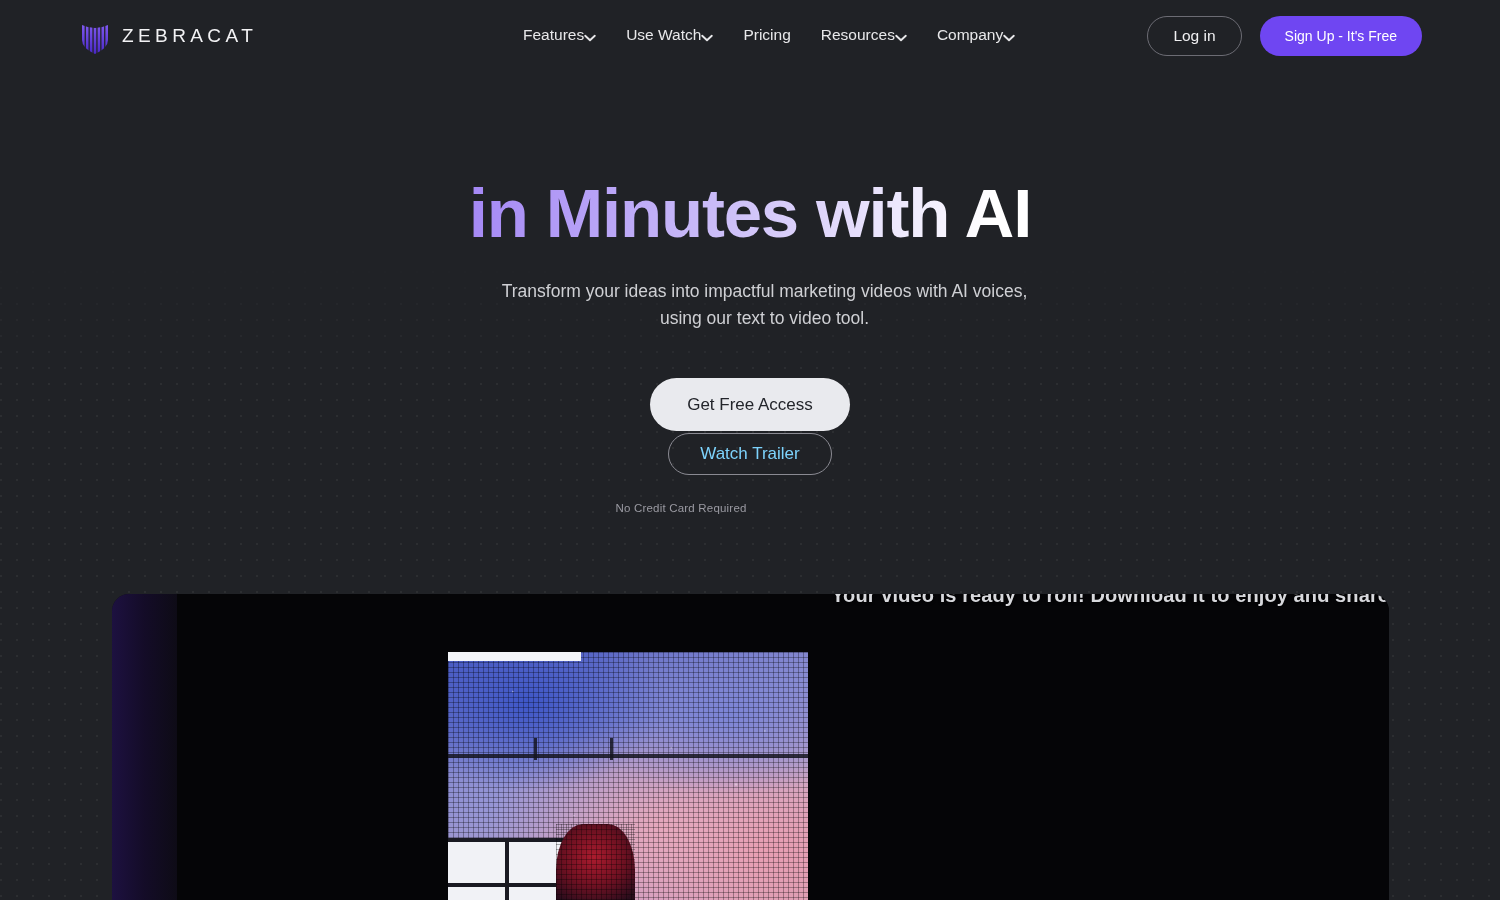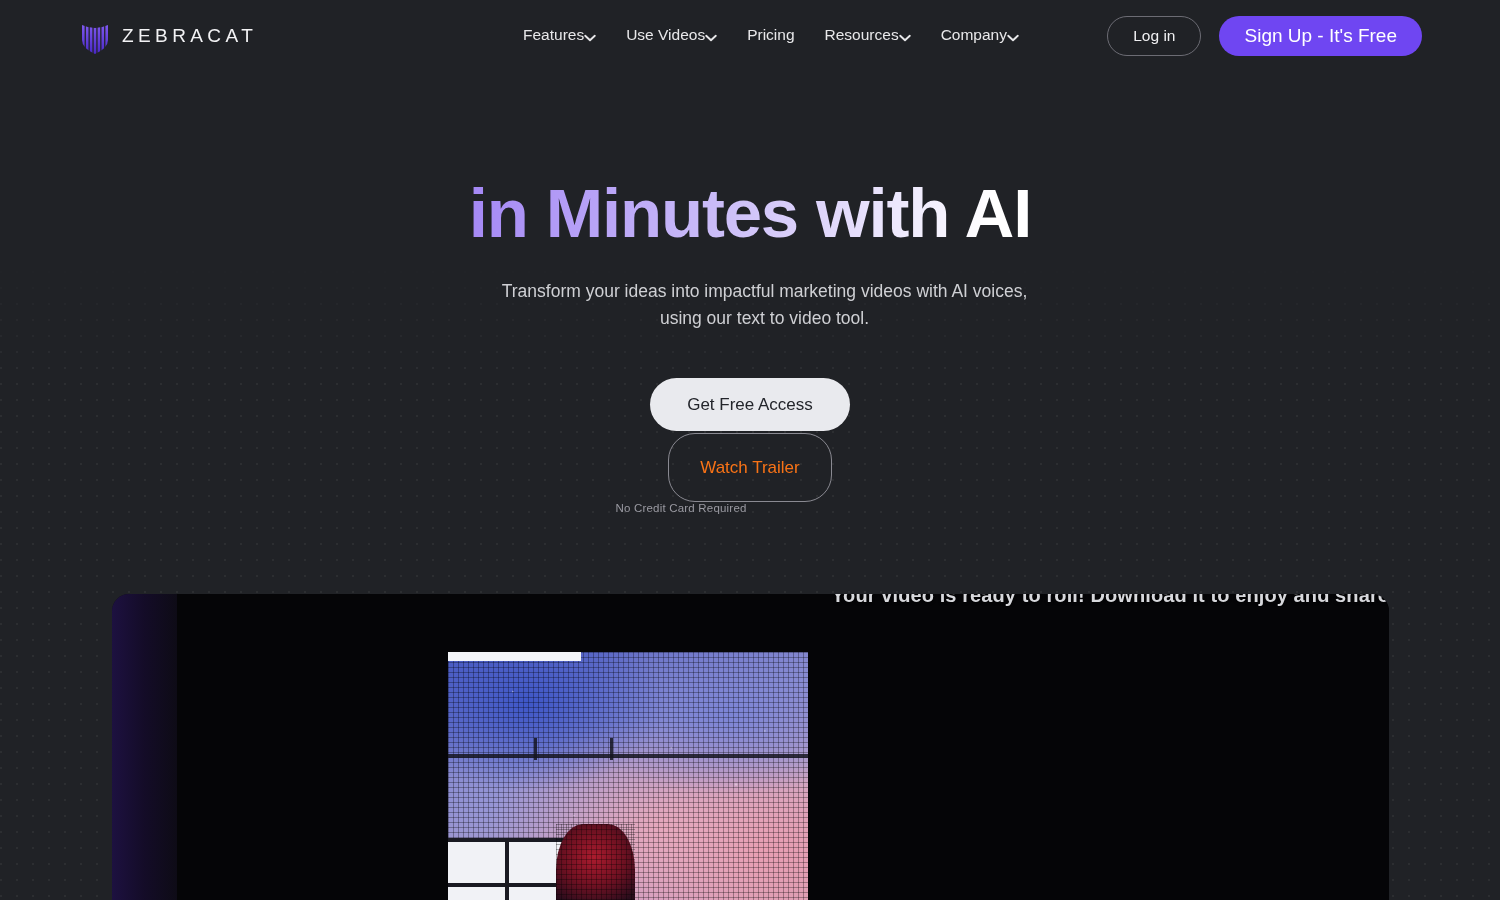--- a/index.html
+++ b/index.html
@@ -108,21 +108,21 @@
     align-items: center;
   }
 
   .btn-signup {
     height: 40px;
     padding: 0 25px;
     border-radius: 22px;
     border: none;
     background: #6f46f2;
     color: #ffffff;
-    font-size: 19px;
+    font-size: 14px;
     font-family: inherit;
     cursor: pointer;
     display: flex;
     align-items: center;
     white-space: nowrap;
   }
 
   
   .hero {
     position: absolute;
@@ -173,26 +173,26 @@
     background: #e9eaee;
     color: #23252b;
     font-size: 17px;
     font-family: inherit;
     cursor: pointer;
     display: flex;
     align-items: center;
   }
 
   .btn-ghost {
-    height: 69px;
+    height: 42px;
     padding: 8px 31px;
     border-radius: 27px;
     border: 1px solid #8a8a92;
     background: transparent;
-    color: #f97316;
+    color: #7dd3fc;
     font-size: 17px;
     font-family: inherit;
     cursor: pointer;
     display: flex;
     align-items: center;
   }
 
   .cta-note {
     position: absolute;
     left: 0;
@@ -422,21 +422,21 @@
       <div class="nav-item">
         <span>Features</span>
         <span class="chev">
           <svg class="chev" viewBox="0 0 12 8">
               <path d="M1.2 1.8 L6 6.2 L10.8 1.8" fill="none" stroke="#e8e8ea" stroke-width="1.9" stroke-linecap="round" stroke-linejoin="round"></path>
             </svg>
         </span>
       </div>
 
       <div class="nav-item">
-        <span>Use Videos</span>
+        <span>Use Watch</span>
         <span class="chev">
           <svg class="chev" viewBox="0 0 12 8">
               <path d="M1.2 1.8 L6 6.2 L10.8 1.8" fill="none" stroke="#e8e8ea" stroke-width="1.9" stroke-linecap="round" stroke-linejoin="round"></path>
             </svg>
         </span>
       </div>
 
       <div class="nav-item">
         <span>Pricing</span>
       </div>

